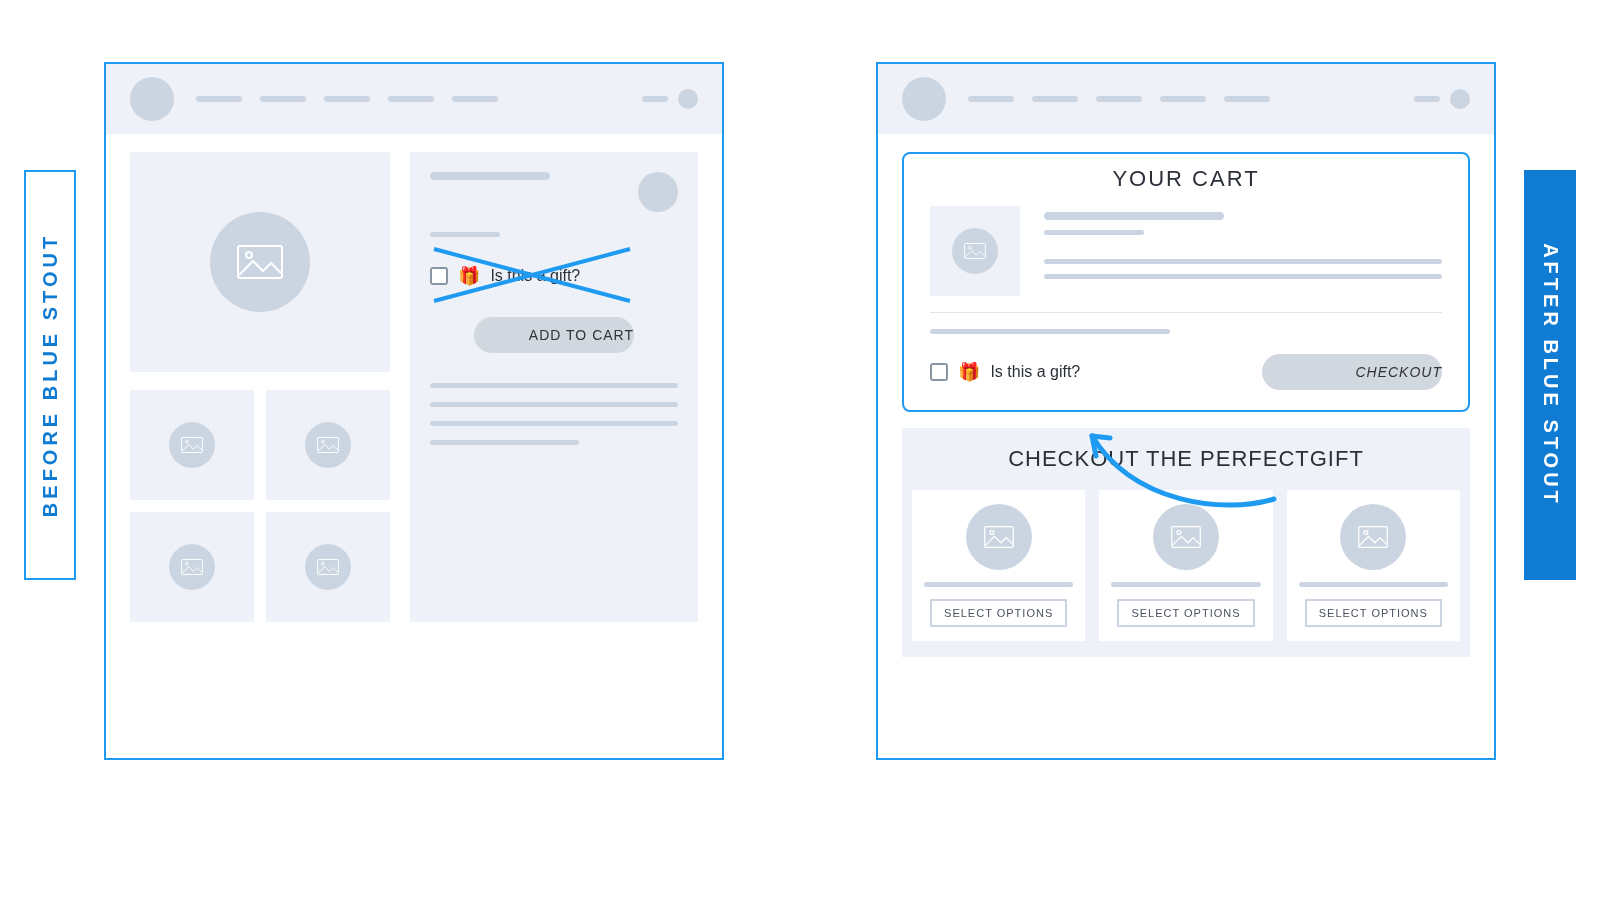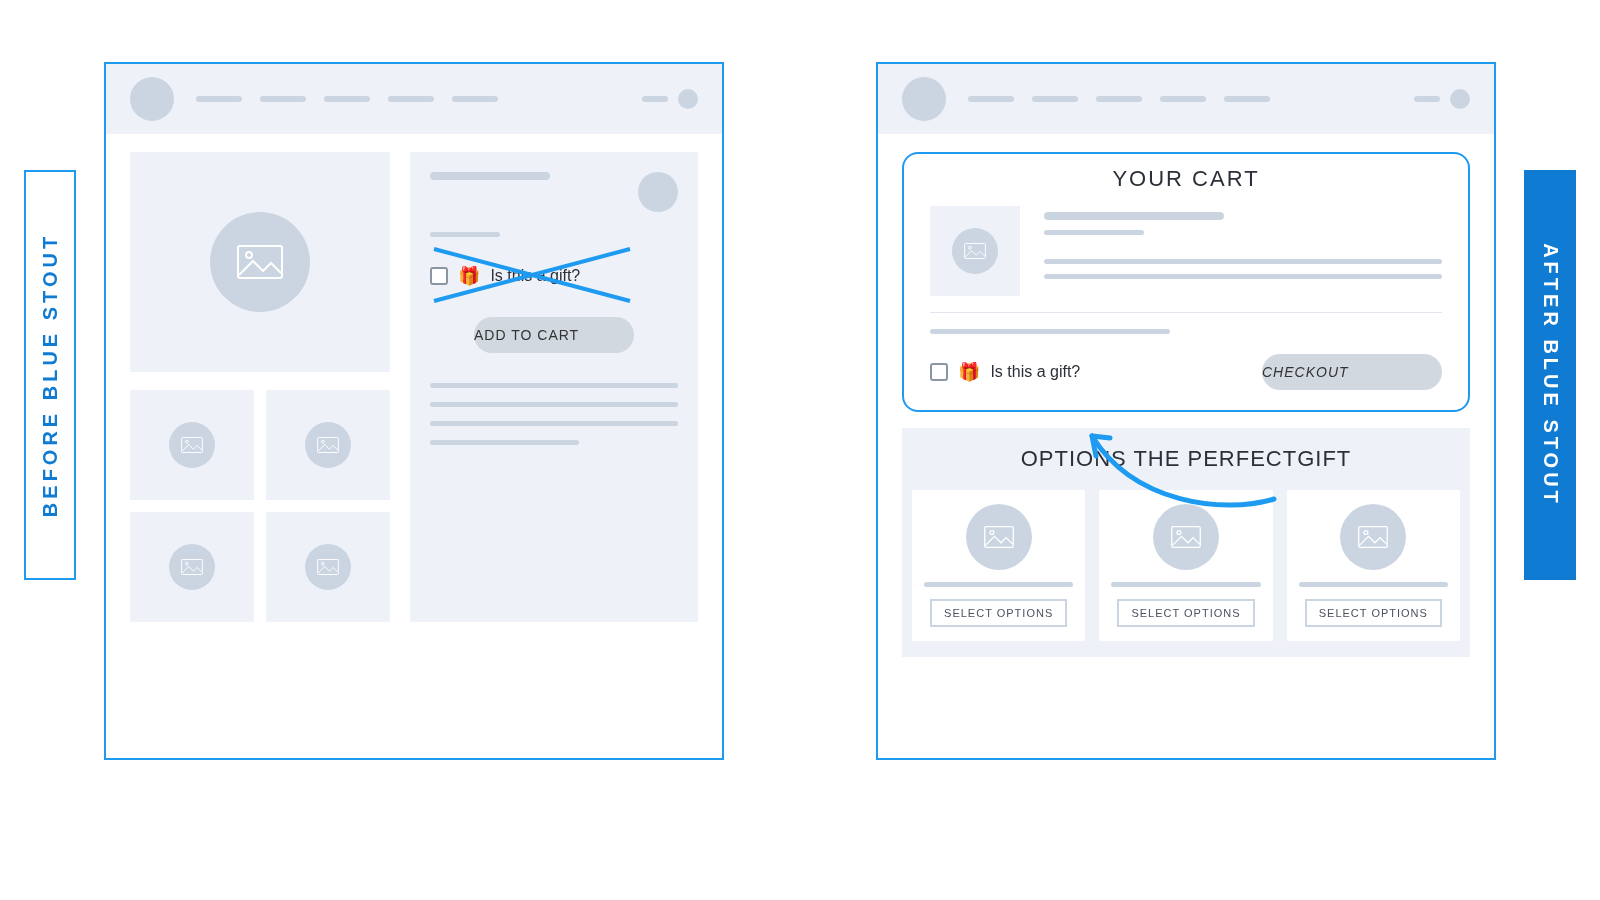--- a/index.html
+++ b/index.html
@@ -160,36 +160,36 @@
     right: 0;
     height: 60px;
     pointer-events: none;
   }
   .btn-pill {
     margin-top: 30px;
     background: #d1d8e0;
     border-radius: 999px;
     padding: 10px 0;
     width: 160px;
-    text-align: left;
+    text-align: right;
     font-size: 14px;
     letter-spacing: 1px;
     color: #333;
     margin-left: auto;
     margin-right: auto;
     cursor: pointer;
   }
   .lines-block { margin-top: 30px; }
   .lines-block .bar { margin-bottom: 14px; }
 
   
   .cart-card {
     margin: 18px 24px 0 24px;
     border: 2px solid #1e9bf0;
-    border-radius: 16px;
+    border-radius: 8px;
     padding: 12px 26px 20px 26px;
     background: #fff;
     position: relative;
   }
   .cart-title {
     text-align: center;
     font-size: 22px;
     letter-spacing: 2px;
     color: #2b2f38;
     margin-bottom: 14px;
@@ -418,21 +418,21 @@
         </div>
       </div>
 
       <svg class="arrow-overlay" viewBox="0 0 210 85">
         <path d="M200,75 C150,90 60,80 18,12" stroke="#1e9bf0" stroke-width="5" fill="none" stroke-linecap="round"></path>
         <path d="M18,12 L36,14 M18,12 L22,32" stroke="#1e9bf0" stroke-width="5" fill="none" stroke-linecap="round"></path>
       </svg>
     </div>
 
     <div class="upsell">
-      <div class="upsell-title">OPTIONS THE PERFECTGIFT</div>
+      <div class="upsell-title">CHECKOUT THE PERFECTGIFT</div>
       <div class="upsell-grid">
         <div class="upsell-card">
           <div class="img-circle md">
               <svg class="img-icon" width="30" height="22" viewBox="0 0 46 34">
                 <rect x="1" y="1" width="44" height="32" rx="2"></rect>
                 <circle cx="12" cy="10" r="3"></circle>
                 <polyline points="2,30 16,16 26,26 34,18 44,28"></polyline>
               </svg>
             </div>
           <div class="bar"></div>

